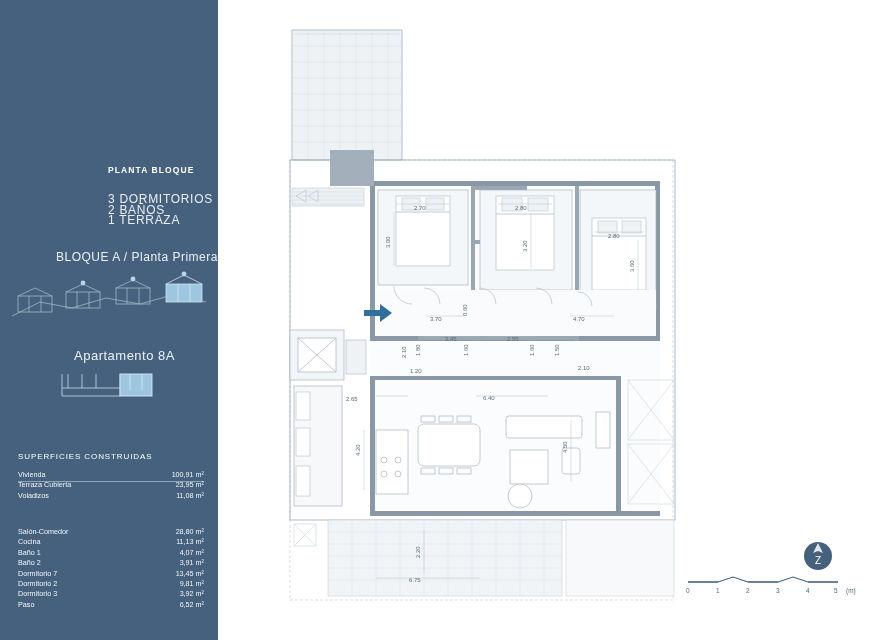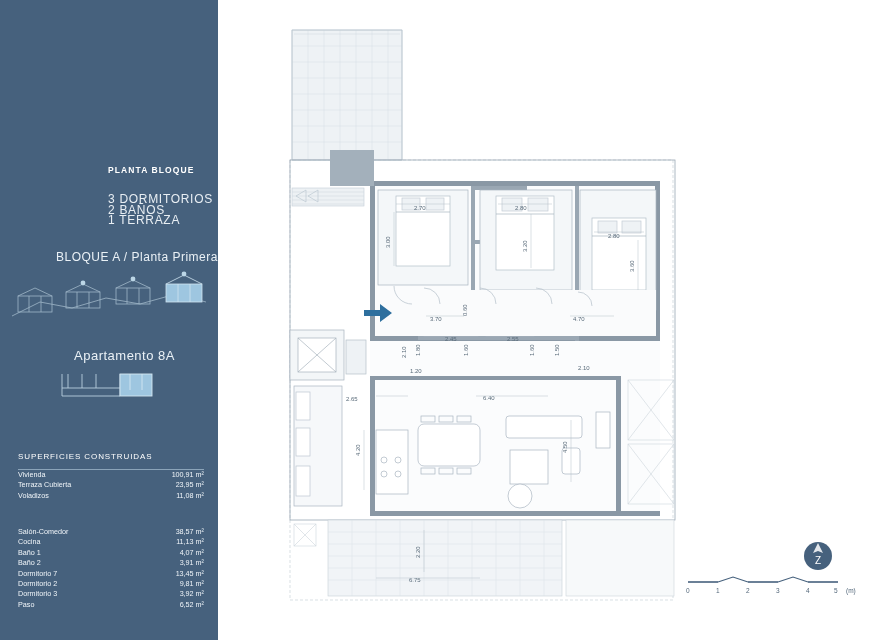--- a/index.html
+++ b/index.html
@@ -60,21 +60,21 @@
     left: 58px; top: 362px;
     width: 100px; height: 46px;
   }
 
   .sec-head {
     position: absolute;
     font-size: 8px;
     letter-spacing: 0.9px;
     color: #ffffff;
     border-bottom: 1px solid #8ba4b9;
-    padding-bottom: 8px;
+    padding-bottom: 20px;
     width: 186px;
   }
   #sec-construidas { left: 18px; top: 452px; }
   #sec-utiles { left: 18px; top: 509px; }
 
   .table {
     position: absolute;
     width: 186px;
     font-size: 7.2px;
     color: #f0f5f9;
@@ -193,21 +193,21 @@
     </div>
     <div class="trow">
       <span>Voladizos</span>
       <span class="val">11,08 m²</span>
     </div>
   </div>
 
   <div class="table" id="tbl-utiles">
     <div class="trow">
       <span>Salón-Comedor</span>
-      <span class="val">38,57 m²</span>
+      <span class="val">28,80 m²</span>
     </div>
     <div class="trow">
       <span>Cocina</span>
       <span class="val">11,13 m²</span>
     </div>
     <div class="trow">
       <span>Baño 1</span>
       <span class="val">4,07 m²</span>
     </div>
     <div class="trow">

